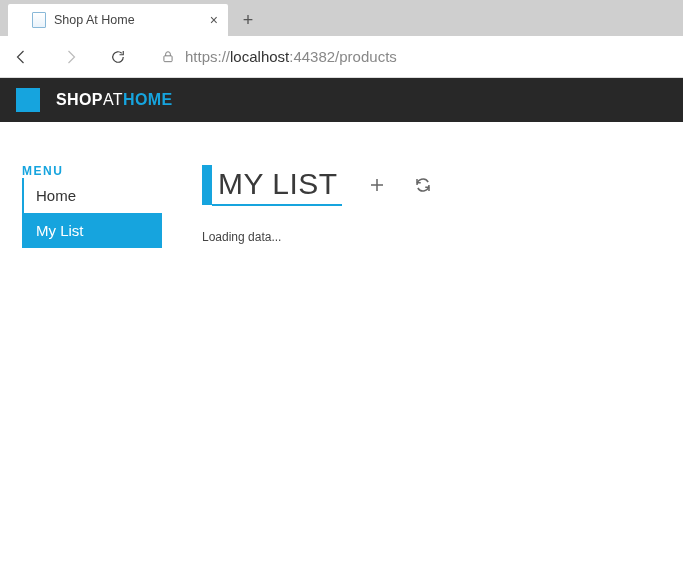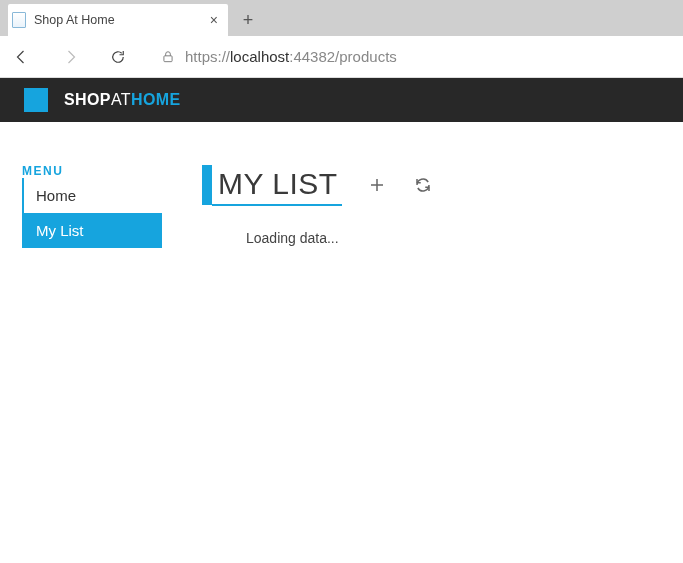--- a/index.html
+++ b/index.html
@@ -21,21 +21,21 @@
     height: 36px;
     padding-left: 8px;
     gap: 6px;
   }
   .tab {
     display: flex;
     align-items: center;
     background: #fff;
     height: 32px;
     min-width: 220px;
-    padding: 0 10px 0 4px;
+    padding: 0 10px 0 24px;
     gap: 8px;
     font-size: 12.5px;
     color: #444;
     border-top-left-radius: 2px;
     border-top-right-radius: 2px;
   }
   .tab .favicon {
     width: 14px; height: 16px;
     border: 1px solid #88b8d8;
     background: linear-gradient(#fff,#eaf3fb);
@@ -87,21 +87,21 @@
     background:transparent;
   }
   .url .dark { color:#333; }
 
   
   .app-header {
     background:#282828;
     height:44px;
     display:flex;
     align-items:center;
-    padding-left:24px;
+    padding-left:16px;
     gap:16px;
   }
   .logo-sq { width:24px; height:24px; background:#16a4de; }
   .brand { font-weight:400; font-size:16px; letter-spacing:0.4px; }
 
   
   .content {
     display:flex;
     padding: 42px 0 0 22px;
     gap: 40px;
@@ -151,21 +151,21 @@
     padding: 0 4px 0px 6px;
     line-height:40px;
   }
   .icon-btn {
     color:#666; cursor:pointer;
     width:22px; height:22px;
     display:flex;align-items:center;justify-content:center;
   }
   .icon-btn svg { width:18px; height:18px; }
 
-  .status { font-size:14px; color:#444;margin-left:44px; }
+  .status { font-size:12px; color:#444; }
 </style>
 </head>
 <body>
 
 <div class="browser-chrome">
   <div class="tabbar">
     <div class="tab">
       <span class="favicon"></span>
       <span class="title">Shop At Home</span>
       <span class="close">×</span>

